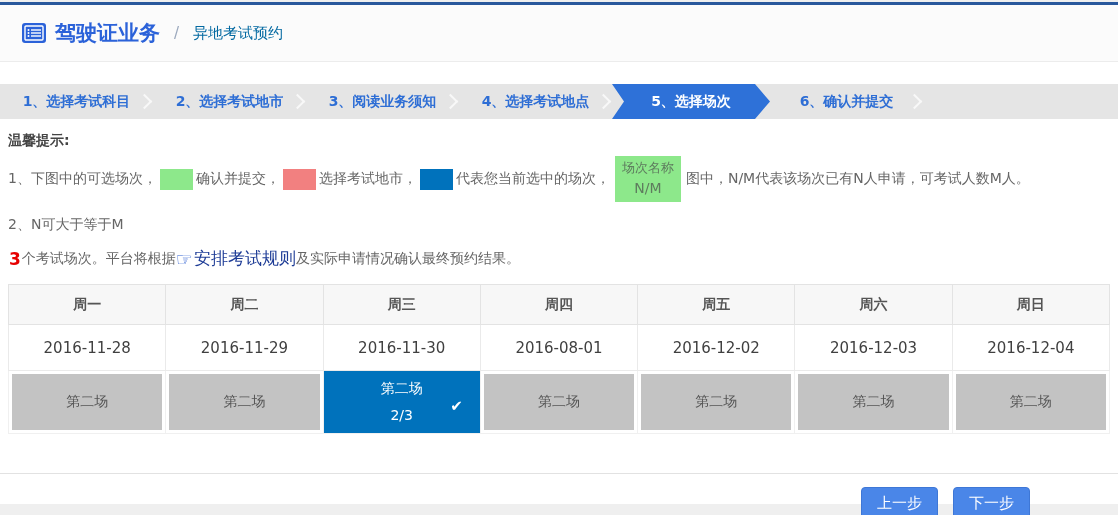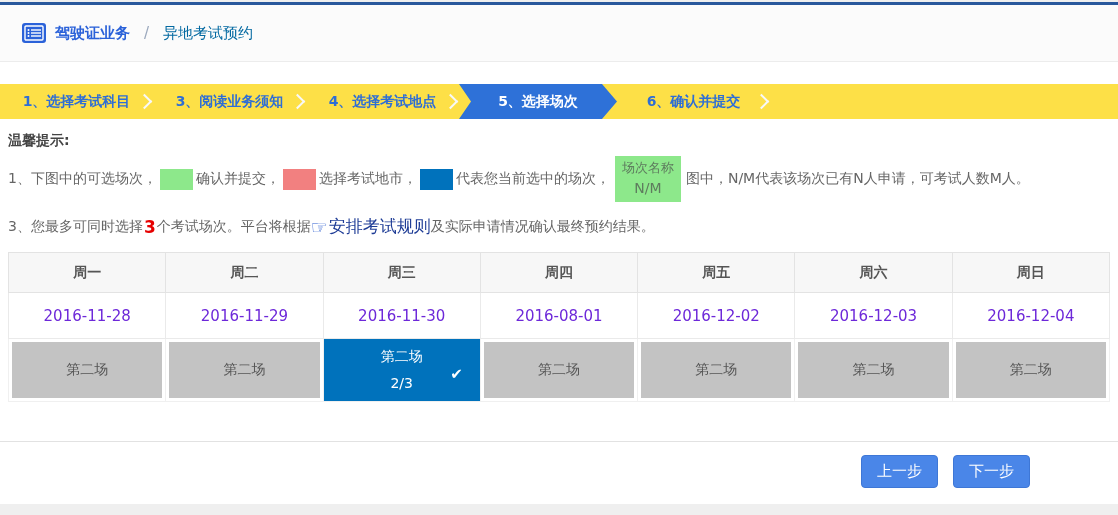--- a/index.html
+++ b/index.html
@@ -20,30 +20,30 @@
   
   .topbar {
     height:57px;
     background:#fbfbfb;
     border-bottom:1px solid #ececec;
     display:flex;
     align-items:center;
     padding-left:22px;
   }
   .list-icon { width:24px; height:20px; flex:0 0 auto; }
-  .crumb-section { color:#2b62d9; font-size:15px; font-weight:bold; margin-left:9px; }
+  .crumb-section { color:#2b62d9; font-size:21px; font-weight:bold; margin-left:9px; }
   .crumb-sep { color:#9aa7bc; font-size:15px; margin:0 14px; }
   .crumb-page { color:#0369a1; font-size:15px; }
 
   
   .steps {
     margin-top:22px;
     height:35px;
     display:flex;
-    background:#fde047;
+    background:#e5e5e5;
     font-size:14px;
     font-weight:bold;
     color:#2e6ed5;
     align-items:flex-end;
   }
   .step {
     width:153px;
     line-height:35px;
     text-align:center;
     position:relative;
@@ -105,21 +105,21 @@
     height:40px;
     font-size:14px;
     color:#555;
     font-weight:bold;
     text-align:center;
   }
   table.schedule td.date-cell {
     border:1px solid #eaeaea;
     height:46px;
     text-align:center;
-    color:#6d28d9;
+    color:#404040;
     font-size:15px;
   }
   table.schedule td.session-cell {
     border:1px solid #f0f0f0;
     height:62px;
     padding:0;
     vertical-align:middle;
   }
   .chip {
     margin:3px;
@@ -186,20 +186,21 @@
       <circle cx="6.5" cy="13" r="1" fill="#fff"></circle>
         <rect x="9" y="12.3" width="10" height="1.4" fill="#fff"></rect>
     </svg>
     <span class="crumb-section">驾驶证业务</span>
     <span class="crumb-sep">/</span>
     <span class="crumb-page">异地考试预约</span>
   </div>
 
   <div class="steps">
     <div class="step sep">1、选择考试科目</div>
+    <div class="step sep">2、选择考试地市</div>
     <div class="step sep">3、阅读业务须知</div>
     <div class="step sep">4、选择考试地点</div>
     <div class="step active">5、选择场次</div>
     <div class="step sep">6、确认并提交</div>
     <div class="filler"></div>
   </div>
 
   <div class="tips">
     <div class="tips-title">温馨提示:</div>
 
@@ -211,23 +212,23 @@
       <span>选择考试地市，</span>
       <span class="swatch blue"></span>
       <span>代表您当前选中的场次，</span>
       <span class="sample-box">
         <span>场次名称</span>
         <span class="sample-ratio">N/M</span>
       </span>
       <span>图中，N/M代表该场次已有N人申请，可考试人数M人。</span>
     </div>
 
+    <div class="tip-line2">2、N可大于等于M</div>
 
     <div class="tip-line3">
-      <span>3、您最多可同时选择</span>
       <span class="max-count">3</span>
       <span>个考试场次。平台将根据</span>
       <span class="rule-link">
         <i class="hand-icon">☞</i>
         <span>安排考试规则</span>
       </span>
       <span>及实际申请情况确认最终预约结果。</span>
     </div>
   </div>
 

